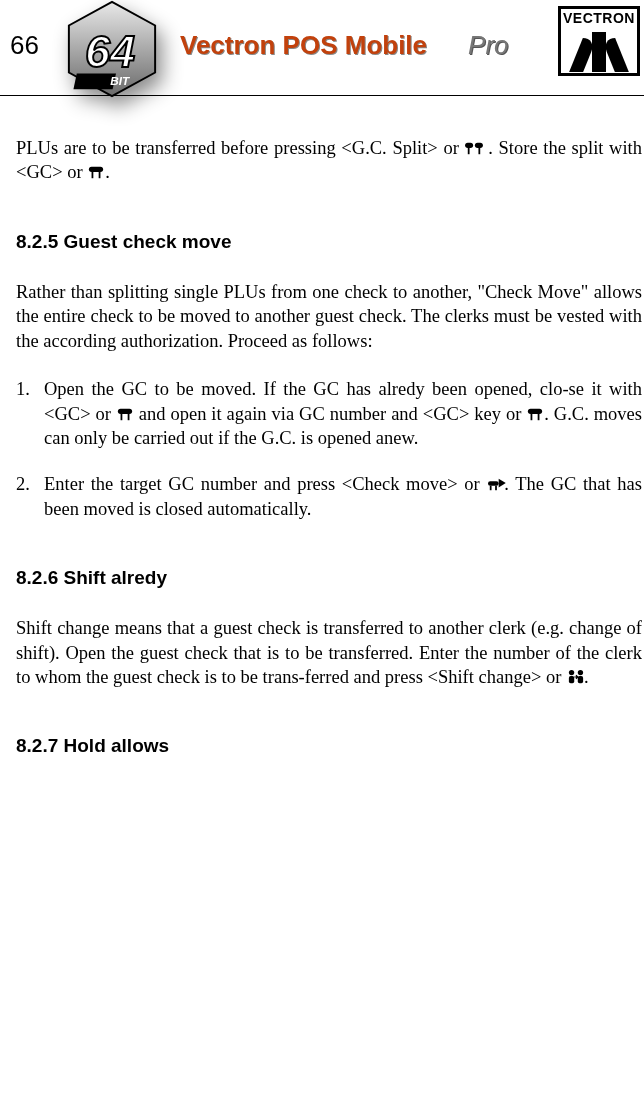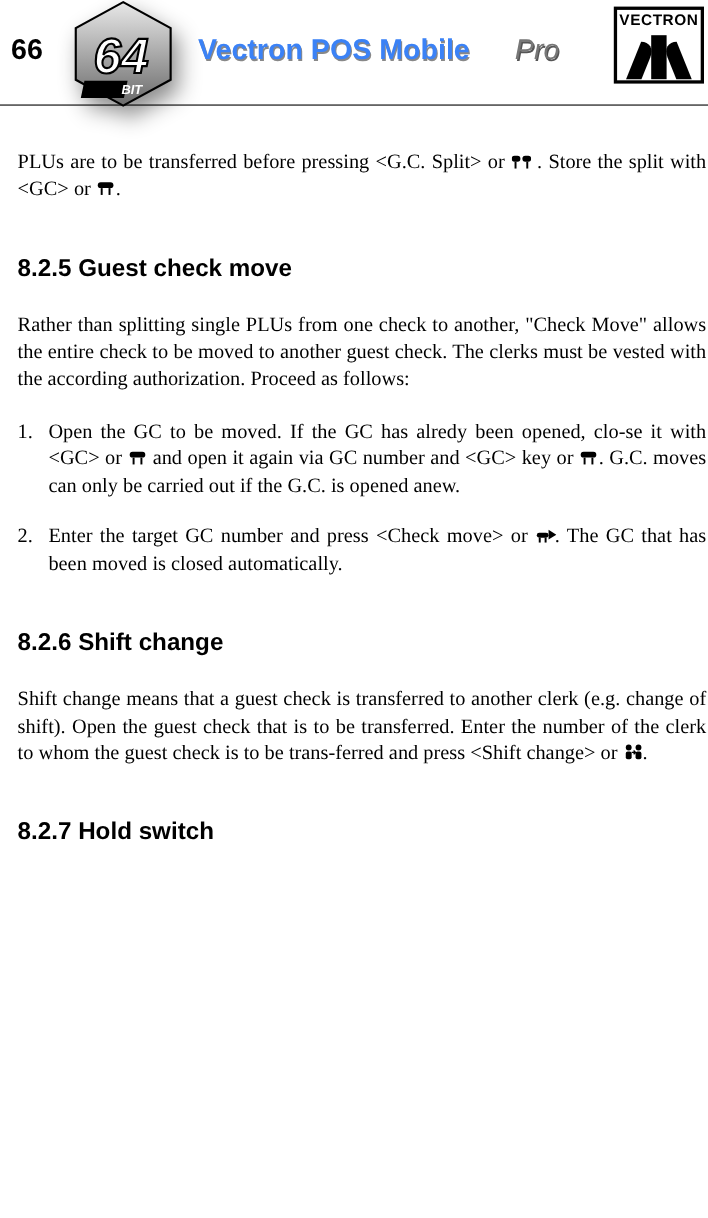--- a/index.html
+++ b/index.html
@@ -18,32 +18,32 @@
     position: relative;
     height: 96px;
     border-bottom: 1.5px solid #000;
     margin-bottom: 40px;
   }
   .page-num {
     position: absolute;
     left: 10px;
     top: 28px;
     font-family: Verdana, Arial, sans-serif;
-    font-weight: bold;
+    font-weight: normal;
     font-size: 26px;
   }
   .title-wrap {
     position: absolute;
     left: 180px;
     top: 28px;
     font-family: Verdana, Arial, sans-serif;
     font-weight: bold;
     font-size: 26px;
   }
-  .title-main { color: #3b82f6; text-shadow: 1px 1px 0 #888; }
+  .title-main { color: #c2410c; text-shadow: 1px 1px 0 #888; }
   .title-pro { color: #777; font-weight: normal; font-style: italic; text-shadow: 1px 1px 0 #555; margin-left: 41px; }
   .logo64 {
     position: absolute;
     left: 63px;
     top: 0;
     width: 98px;
     height: 98px;
     z-index: 2;
   }
   .logo64 svg { filter: drop-shadow(6px 10px 10px rgba(0,0,0,0.45)); }
@@ -73,21 +73,21 @@
   .s2 { height: 40px; border-radius: 0 0 0 0; }
   .s3 { height: 34px; transform: skewX(22deg); border-radius: 14px 0 0 0; margin-left:-1px;}
   .content {
     padding: 0 2px 0 16px;
     text-align: justify;
   }
   .para { margin-bottom: 24px; }
   .section-h {
     font-family: Verdana, Arial, sans-serif;
     font-weight: bold;
-    font-size: 22px;
+    font-size: 19px;
     margin-top: 44px;
     margin-bottom: 26px;
     text-align: left;
   }
   .ol { list-style: none; margin-bottom: 0; }
   .ol li { position: relative; padding-left: 28px; margin-bottom: 22px; text-align: justify; }
   .ol li .num { position: absolute; left: 0; top: 0; }
   .inline-icon {
     display: inline-block;
     vertical-align: -2px;
@@ -189,26 +189,26 @@
     </li>
     <li>
       <span class="num">2.</span>
       <span>Enter the target GC number and press &lt;Check move&gt; or </span>
       <span class="inline-icon"><svg width="20" height="16">
             <use href="#table-arrow"></use>
           </svg></span><span>. The GC that has been moved is closed automatically.</span>
     </li>
   </ol>
 
-  <h3 class="section-h">8.2.6    Shift change</h3>
+  <h3 class="section-h">8.2.6    Shift alredy</h3>
 
   <p class="para">
     <span>Shift change means that a guest check is transferred to another clerk (e.g. change of shift). Open the guest check that is to be transferred. Enter the number of the clerk to whom the guest check is to be trans-ferred and press &lt;Shift change&gt; or </span>
     <span class="inline-icon"><svg width="20" height="16">
           <use href="#person-swap"></use>
         </svg></span><span>.</span>
   </p>
 
-  <h3 class="section-h">8.2.7    Hold switch</h3>
+  <h3 class="section-h">8.2.7    Hold allows</h3>
 
 
 
 </div>
 
 </body></html>

